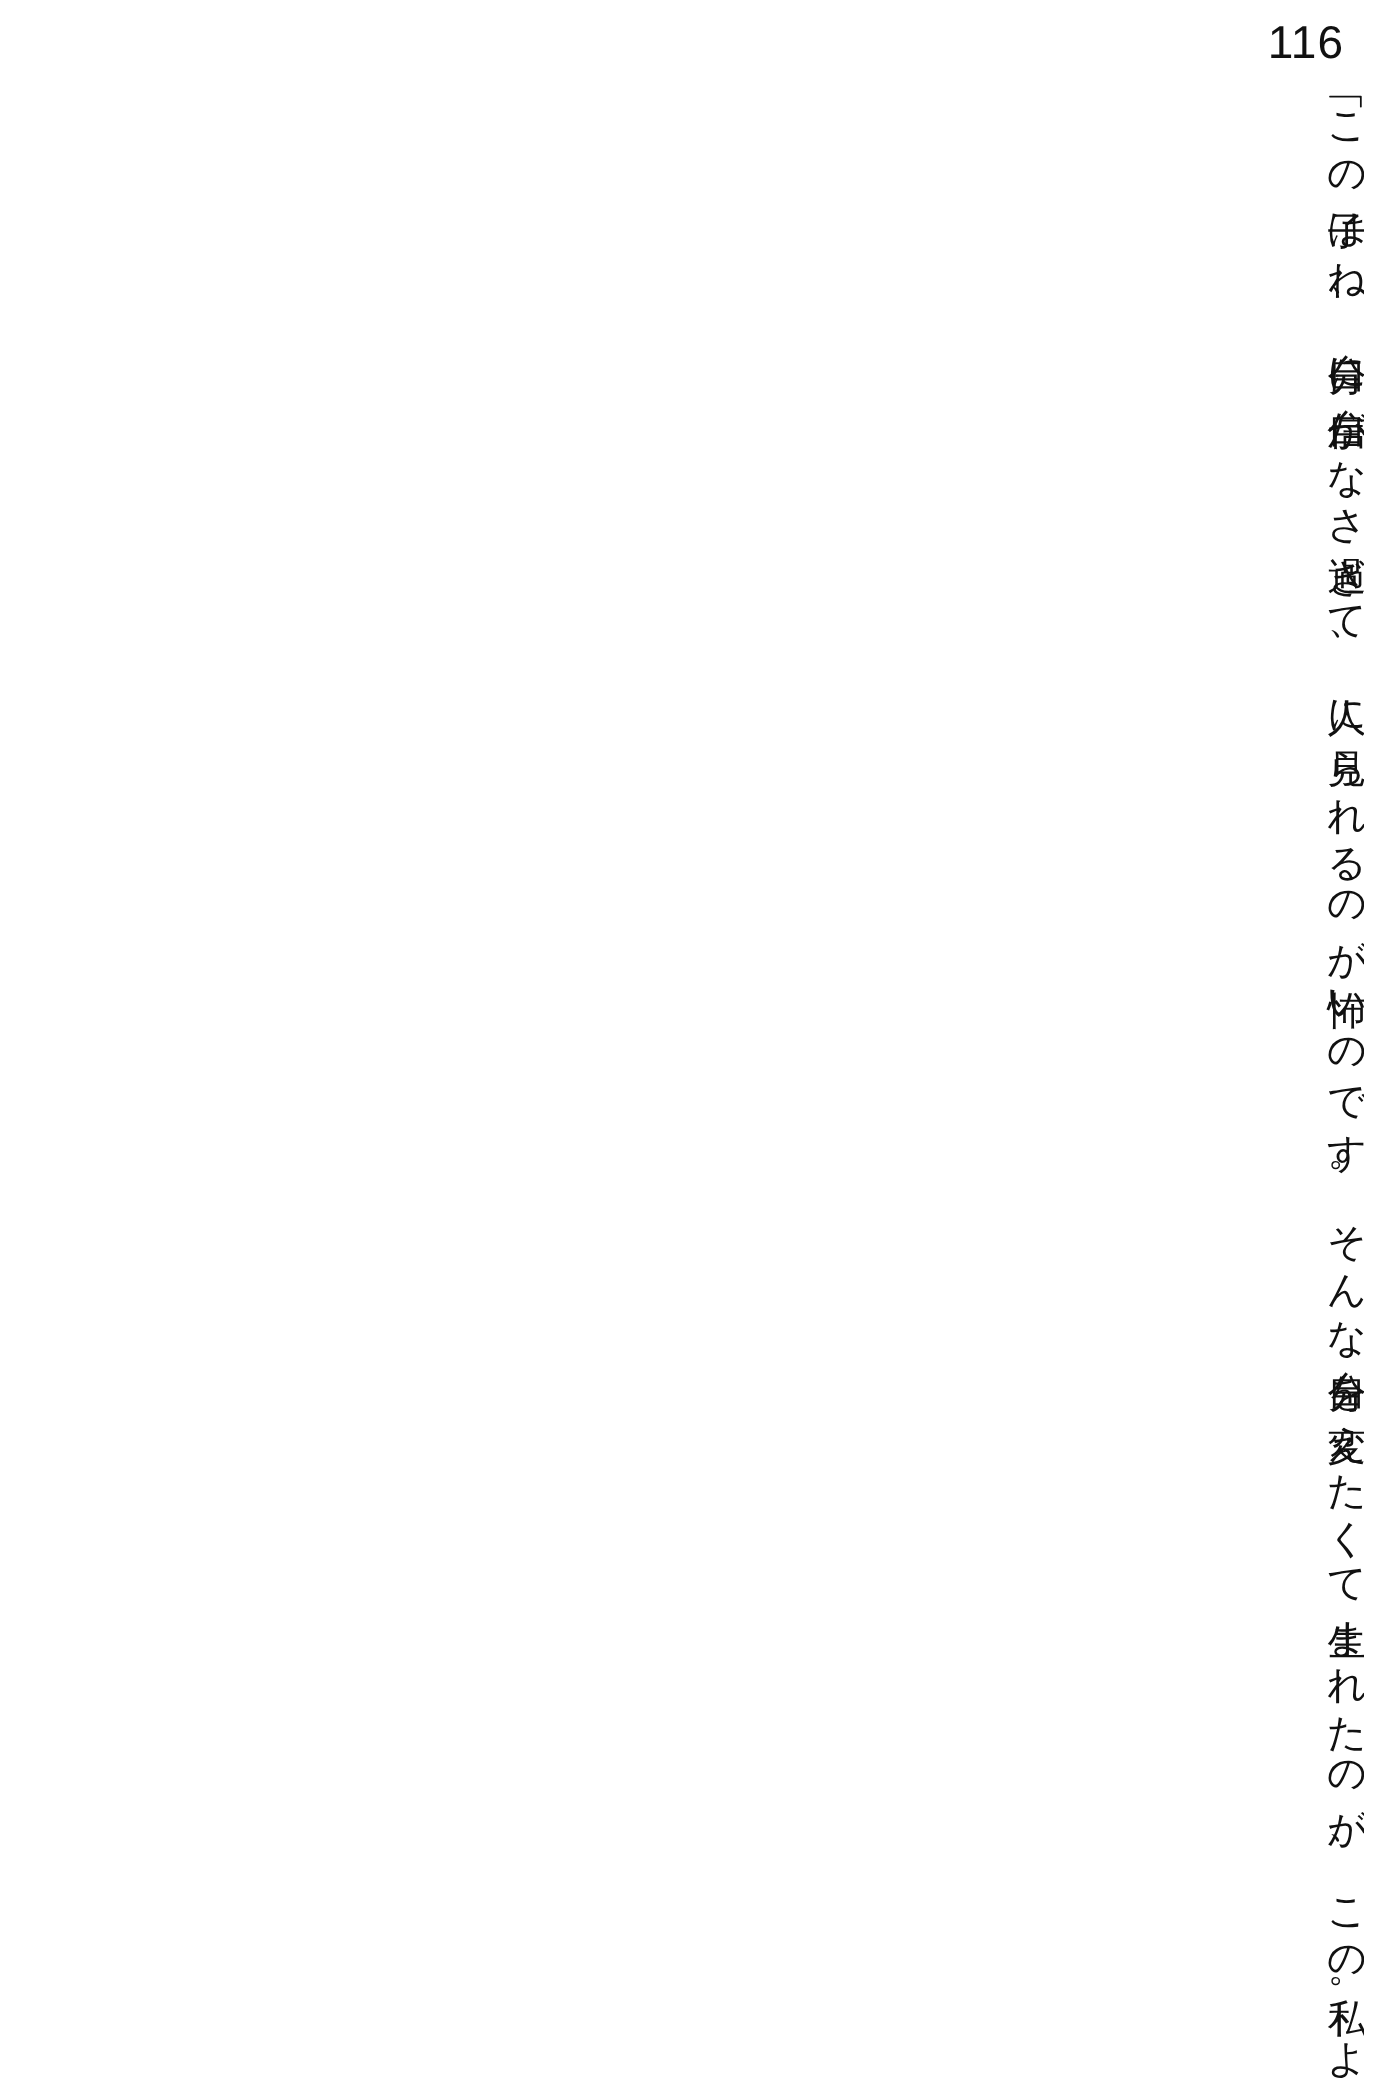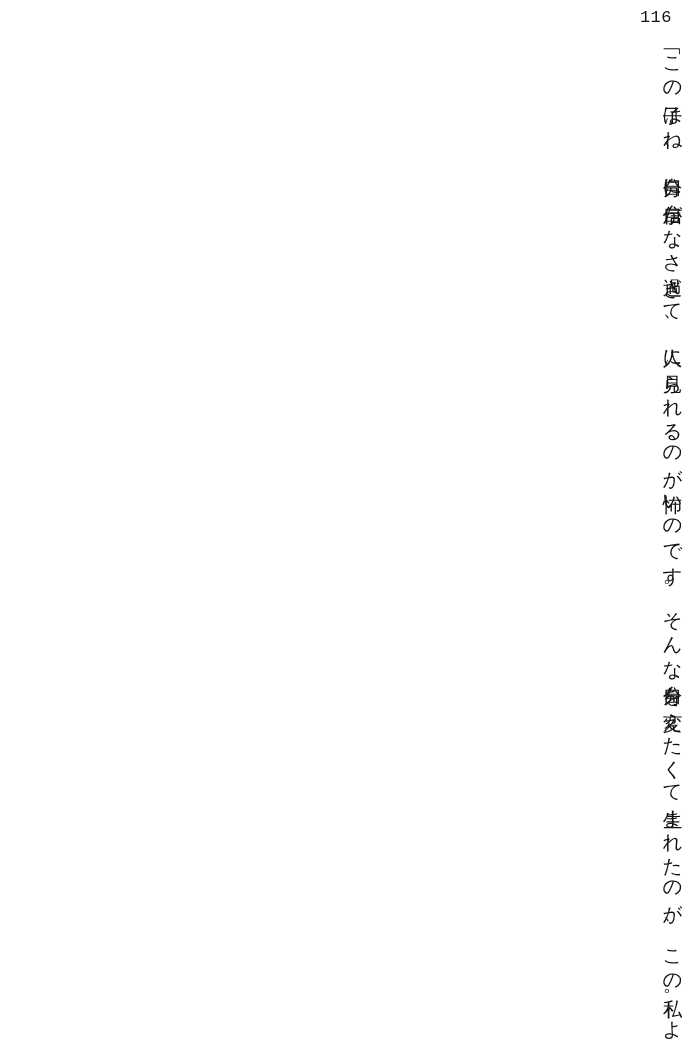--- a/index.html
+++ b/index.html
@@ -16,24 +16,24 @@
     width: 700px;
     height: 1050px;
     background: #ffffff;
     overflow: hidden;
     box-sizing: border-box;
   }
   .page-number {
     position: absolute;
     top: 8px;
     right: 28px;
-    font-size: 17px;
+    font-size: 23px;
     letter-spacing: 0.5px;
     color: #111;
-    font-family: Liberation Mono, monospace;
+    font-family: Liberation Sans, sans-serif;
   }
   .text-frame {
     position: absolute;
     top: 42px;
     left: 14px;
     right: 18px;
     bottom: 8px;
     writing-mode: vertical-rl;
     text-orientation: upright;
     direction: ltr;

